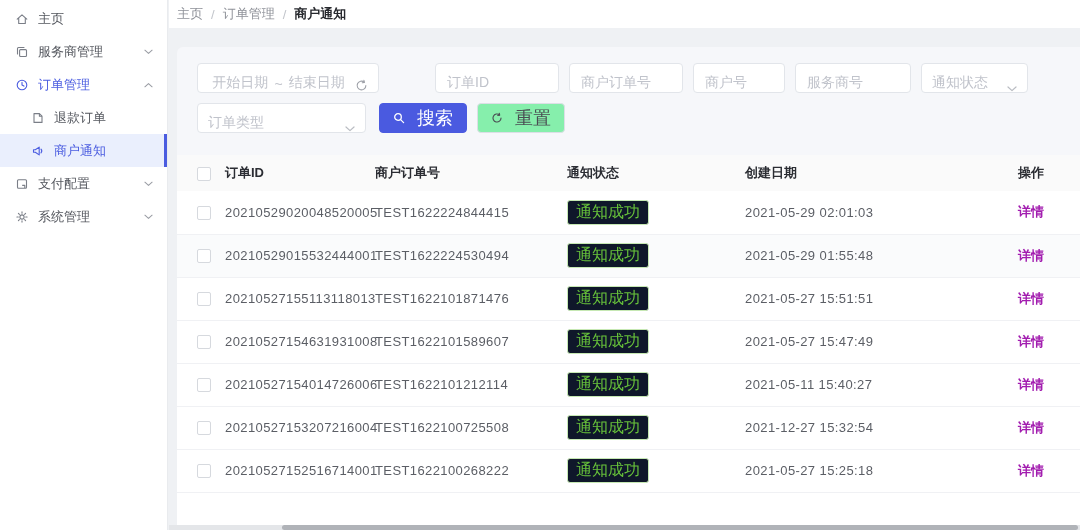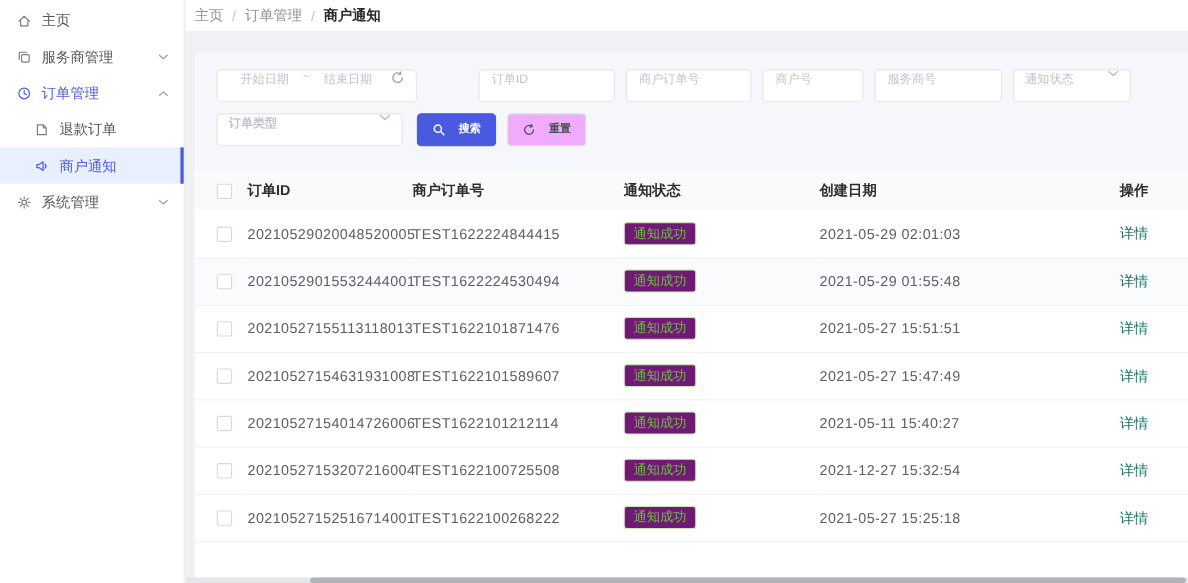--- a/index.html
+++ b/index.html
@@ -36,68 +36,68 @@
   .crumb-sep { color:#c2c5cb; margin:0 8px; }
   .crumb.current { color:#27292e; font-weight:bold; }
   .content { padding:19px 0 0 8px; height:calc(100% - 28px); }
   .card {
     background:#f6f7fa; border-radius:6px 0 0 0; height:100%;
     display:flex; flex-direction:column;
   }
   
   .filters { padding:16px 0 22px 20px; }
   .filter-row { display:flex; align-items:center; }
-  .filter-row + .filter-row { margin-top:10px;font-weight:bold; }
+  .filter-row + .filter-row { margin-top:10px; }
   .f-input, .f-select, .date-range {
     height:30px; background:#fff; border:1px solid #e2e5ea; border-radius:4px;
-    display:flex; align-items:flex-start; color:#c0c3cb; font-size:11px;
+    display:flex; align-items:flex-end; color:#c0c3cb; font-size:14px;
   }
   .f-input { padding:0 11px; }
   .date-range { width:182px; margin-right:56px; padding:0 10px; }
   .date-range .dr-part { flex:1; text-align:center; }
   .date-range .dr-sep { color:#c0c3cb; padding:0 2px; }
   .date-range .dr-refresh { margin-left:6px; line-height:0; }
   .f-input + .f-input, .f-input + .f-select { margin-left:10px; }
   .w-orderid { width:124px; }
   .w-mchorder { width:114px; }
   .w-mchno { width:92px; }
   .w-isvno { width:116px; }
   .f-select { padding:0 10px; justify-content:space-between; }
   .w-state { width:107px; margin-left:10px; }
   .w-type { width:169px; }
   .btn {
     height:30px; border-radius:4px; display:inline-flex; align-items:center;
-    padding:0 13px; cursor:pointer; font-size:10px; line-height:1;
+    padding:0 13px; cursor:pointer; font-size:18px; line-height:1;
   }
   .btn svg { margin-right:6px; }
   .btn-primary { background:#4a5ae0; border:1px solid #4a5ae0; color:#fff; margin-left:13px; }
-  .btn-plain { background:#f0abfc; border:1px solid #dcdfe6; color:#4a4d53; margin-left:10px; }
+  .btn-plain { background:#86efac; border:1px solid #dcdfe6; color:#4a4d53; margin-left:10px; }
   
   .table-wrap { background:#fff; flex:1; }
   table { width:100%; border-collapse:collapse; table-layout:fixed; }
   col.c-check { width:48px; } col.c-id { width:150px; } col.c-mch { width:192px; }
   col.c-state { width:178px; } col.c-date { width:255px; } col.c-act { width:80px; }
   thead th {
     height:36px; background:#fafafa; text-align:left; font-weight:bold;
     color:#2b2d33; font-size:13px; white-space:nowrap;
   }
   tbody td { height:43px; border-bottom:1px solid #f0f1f4; white-space:nowrap; }
   td.cell-check, th.cell-check { padding-left:20px; }
   .num { letter-spacing:.4px; color:#5b5e65; }
   th.col-action, td.col-action { text-align:right; padding-right:36px; }
   tr.alt td { background:#fafbfc; }
   .checkbox {
     display:inline-block; width:14px; height:14px; background:#fff;
     border:1px solid #d6d9de; border-radius:2px; vertical-align:middle; cursor:pointer;
   }
   .badge {
-    display:inline-block; padding:3px 8px 4px; font-size:12px; line-height:1;
-    color:#67c23a; background:#701a75; border:1px solid #c6e8b3; border-radius:3px;
-  }
-  .link { color:#0f766e; cursor:pointer; text-decoration:none; }
+    display:inline-block; padding:3px 8px 4px; font-size:16px; line-height:1;
+    color:#67c23a; background:#0f172a; border:1px solid #c6e8b3; border-radius:3px;
+  }
+  .link { color:#a21caf; cursor:pointer; text-decoration:none;font-weight:bold; }
   
   .h-scrollbar { position:absolute; left:0; right:0; bottom:0; height:5px; background:#e4e6e9; }
   .h-thumb { position:absolute; left:113px; right:2px; top:0; height:5px; background:#b0b3b8; border-radius:3px; }
 </style>
 </head>
 <body>
 
 <div class="sidebar">
 
   <div class="nav-item">
@@ -154,20 +154,34 @@
   <div class="nav-item sub selected">
     <span class="nav-icon">
       <svg width="14" height="14" viewBox="0 0 14 14">
           <path d="M2.5 5.7v2.6h1.8l3.9 2.6V3.1L4.3 5.7z" fill="none" stroke="#4a5ce0" stroke-width="1.1" stroke-linejoin="round"></path>
           <path d="M10 5.2c.8.9.8 2.7 0 3.6" fill="none" stroke="#4a5ce0" stroke-width="1.1" stroke-linecap="round"></path>
         </svg>
     </span>
     <span class="nav-label">商户通知</span>
   </div>
 
+  <div class="nav-item">
+    <span class="nav-icon">
+      <svg width="14" height="14" viewBox="0 0 14 14">
+          <rect x="2.5" y="2.8" width="9" height="8.4" rx="1" fill="none" stroke="#7a7e87" stroke-width="1.1"></rect>
+          <path d="M7.2 8.4h2.6v2.6" fill="none" stroke="#7a7e87" stroke-width="1.1" stroke-linejoin="round"></path>
+        </svg>
+    </span>
+    <span class="nav-label">支付配置</span>
+    <span class="nav-chevron">
+      <svg width="9" height="6" viewBox="0 0 10 6">
+          <path d="M1 1l4 3.6L9 1" fill="none" stroke="#9a9da4" stroke-width="1.2" stroke-linecap="round" stroke-linejoin="round"></path>
+        </svg>
+    </span>
+  </div>
 
   <div class="nav-item">
     <span class="nav-icon">
       <svg width="14" height="14" viewBox="0 0 14 14">
           <circle cx="7" cy="7" r="2.1" fill="none" stroke="#7a7e87" stroke-width="1.1"></circle>
           <path d="M7 1.9v1.4M7 10.7v1.4M1.9 7h1.4M10.7 7h1.4M3.4 3.4l1 1M9.6 9.6l1 1M10.6 3.4l-1 1M4.4 9.6l-1 1" fill="none" stroke="#7a7e87" stroke-width="1.1" stroke-linecap="round"></path>
         </svg>
     </span>
     <span class="nav-label">系统管理</span>
     <span class="nav-chevron">

